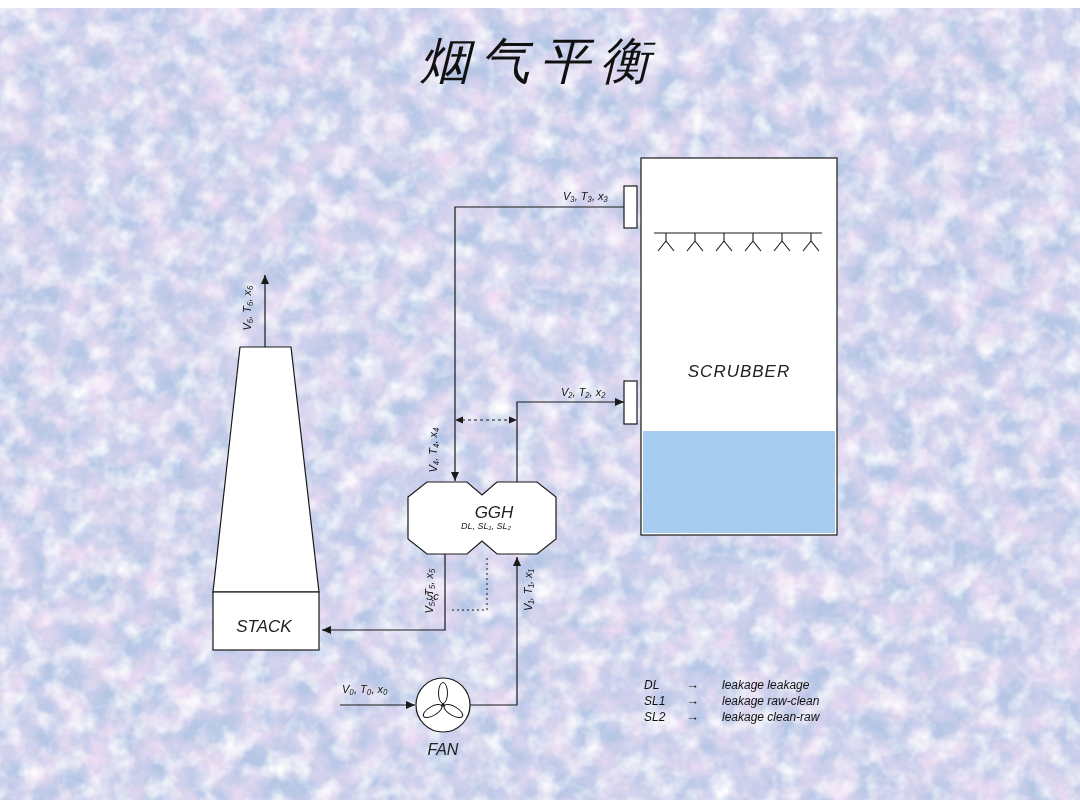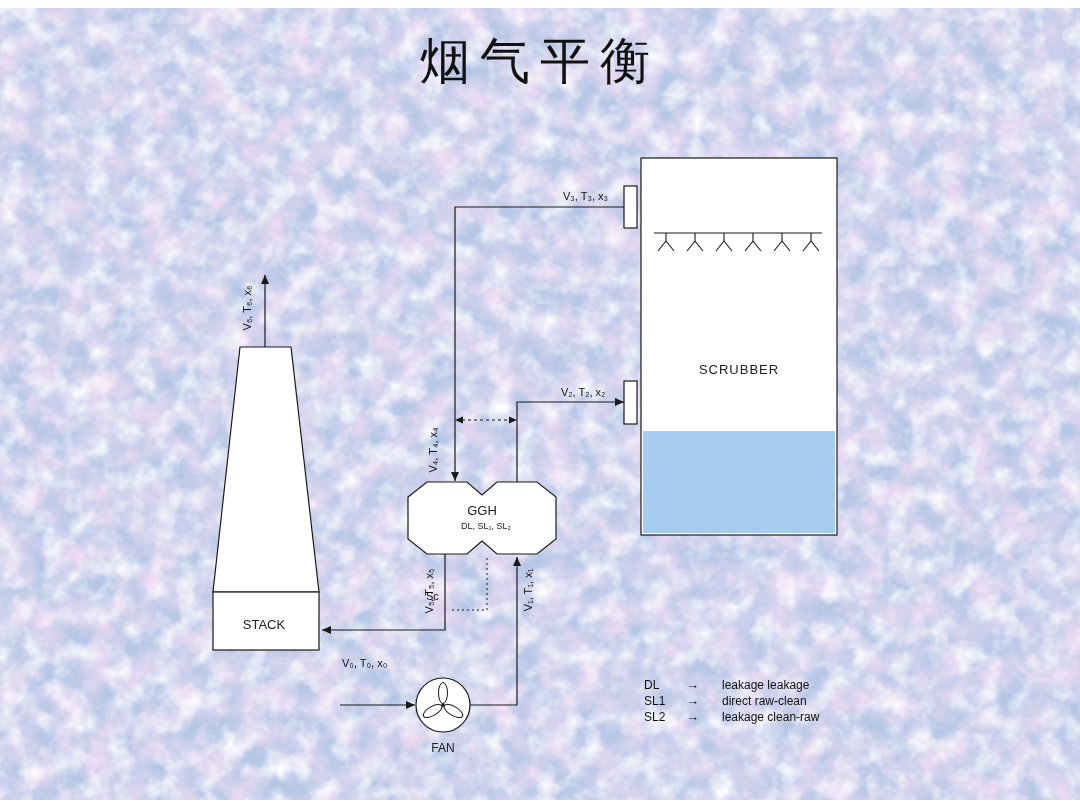--- a/index.html
+++ b/index.html
@@ -1,34 +1,34 @@
 <!DOCTYPE html>
 <html><head>
 <meta charset="utf-8">
 <style>
   html,body { margin:0; padding:0; background:#666; }
   .slide {
     position:relative; width:1080px; height:810px; margin:0 auto;
     overflow:hidden; background:#ffffff;
-    font-family:"Liberation Sans","DejaVu Sans",sans-serif; color:#111;
+    font-family:"Liberation Sans","DejaVu Sans",sans-serif; color:#111;font-style:italic;
   }
   .bg-svg, .diagram-svg { position:absolute; top:0; left:0; }
   .white-bar { position:absolute; left:0; width:1080px; background:#ffffff; }
   .white-bar.top { top:0; height:8px; }
   .white-bar.bottom { bottom:0; height:10px; }
 
   .slide-title {
     position:absolute; top:28px; left:0; width:1080px;
     text-align:center; font-family:"Liberation Serif","DejaVu Serif",serif;
     font-size:50px; letter-spacing:10px; color:#111; white-space:nowrap;
   }
 
   .label { position:absolute; font-size:11px; white-space:nowrap; color:#111; }
   .rot { transform:translate(-50%,-50%) rotate(-90deg); transform-origin:center; }
-  .equip { position:absolute; font-size:13px; text-align:center; color:#222; }
+  .equip { position:absolute; font-size:17px; text-align:center; color:#222; }
   .equip.small { font-size:9px; }
 
   .legend {
     position:absolute; left:644px; top:677px;
     display:grid; grid-template-columns:42px 36px auto;
     font-size:12px; line-height:16px; color:#111;
   }
   .legend .arrow { font-size:13px; }
 </style>
 </head>
@@ -99,43 +99,43 @@
     <polygon points="455,420 463,416.5 463,423.5" fill="#1a1a1a"></polygon>
     <polygon points="517,420 509,416.5 509,423.5" fill="#1a1a1a"></polygon>
 
     <polyline points="452,610 487,610 487,556" fill="none" stroke="#1a1a1a" stroke-width="1" stroke-dasharray="2,3"></polyline>
   </svg>
 
   <div class="slide-title">烟气平衡</div>
 
   <div class="equip" style="left:213px; top:617px; width:102px;">STACK</div>
 
-  <div class="equip" style="left:408px; top:503px; width:148px;">GGH</div>
+  <div class="equip" style="left:408px; top:503px; width:148px;padding-left:12px;">GGH</div>
   <div class="equip small" style="left:408px; top:521px; width:156px;">DL, SL₁, SL₂</div>
 
   <div class="equip" style="left:641px; top:362px; width:196px; letter-spacing:1px;">SCRUBBER</div>
 
-  <div class="equip" style="left:415px; top:741px; width:56px; font-size:12px;">FAN</div>
+  <div class="equip" style="left:415px; top:741px; width:56px; font-size:16px;">FAN</div>
 
   <div class="label" style="left:563px; top:190px;">V₃, T₃, x₃</div>
   <div class="label" style="left:561px; top:386px;">V₂, T₂, x₂</div>
   <div class="label rot" style="left:433px; top:450px;">V₄, T₄, x₄</div>
   <div class="label rot" style="left:429px; top:591px;">V₅, T₅, x₅</div>
   <div class="label rot" style="left:528px; top:590px;">V₁, T₁, x₁</div>
   <div class="label rot" style="left:247px; top:308px;">V₆, T₆, x₆</div>
-  <div class="label" style="left:342px; top:657px;">V₀, T₀, x₀</div>
+  <div class="label" style="left:342px; top:683px;">V₀, T₀, x₀</div>
   <div class="label" style="left:426px; top:590px;">Sc</div>
 
   <div class="legend">
     <span>DL</span>
     <span class="arrow">→</span>
     <span>leakage leakage</span>
 
     <span>SL1</span>
     <span class="arrow">→</span>
-    <span>direct raw-clean</span>
+    <span>leakage raw-clean</span>
 
     <span>SL2</span>
     <span class="arrow">→</span>
     <span>leakage clean-raw</span>
   </div>
 
 </div>
 
 </body></html>

